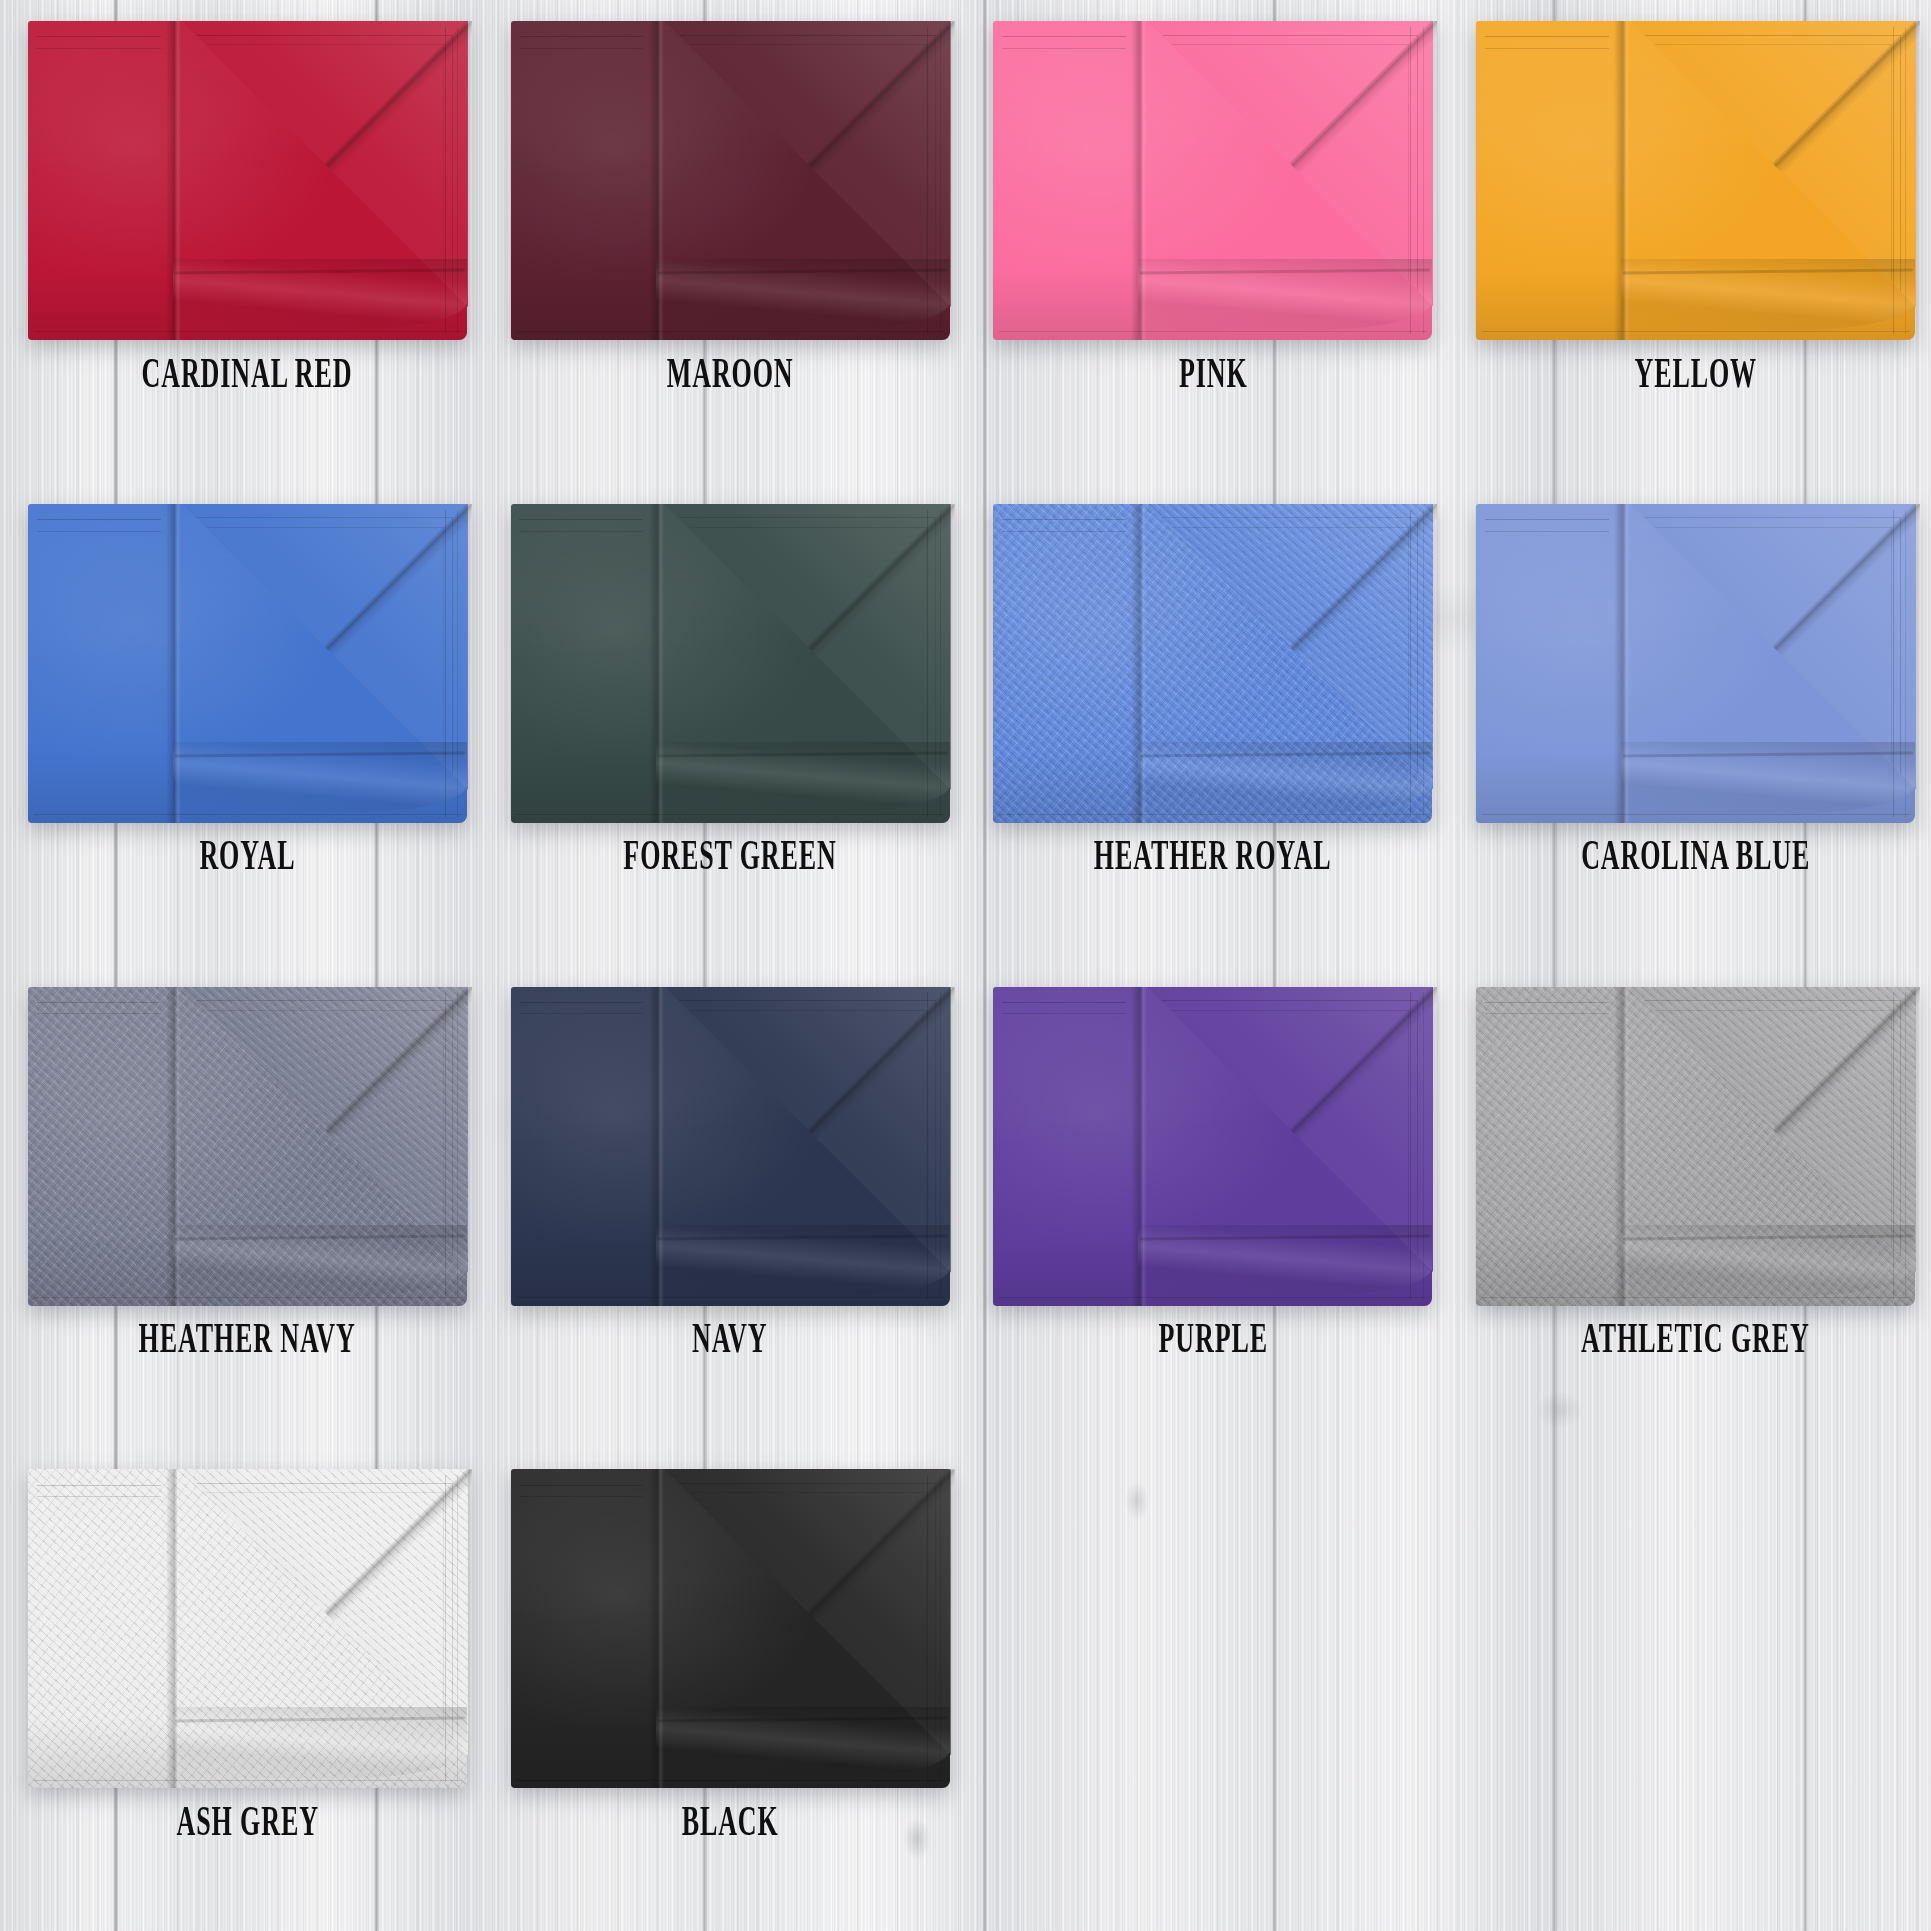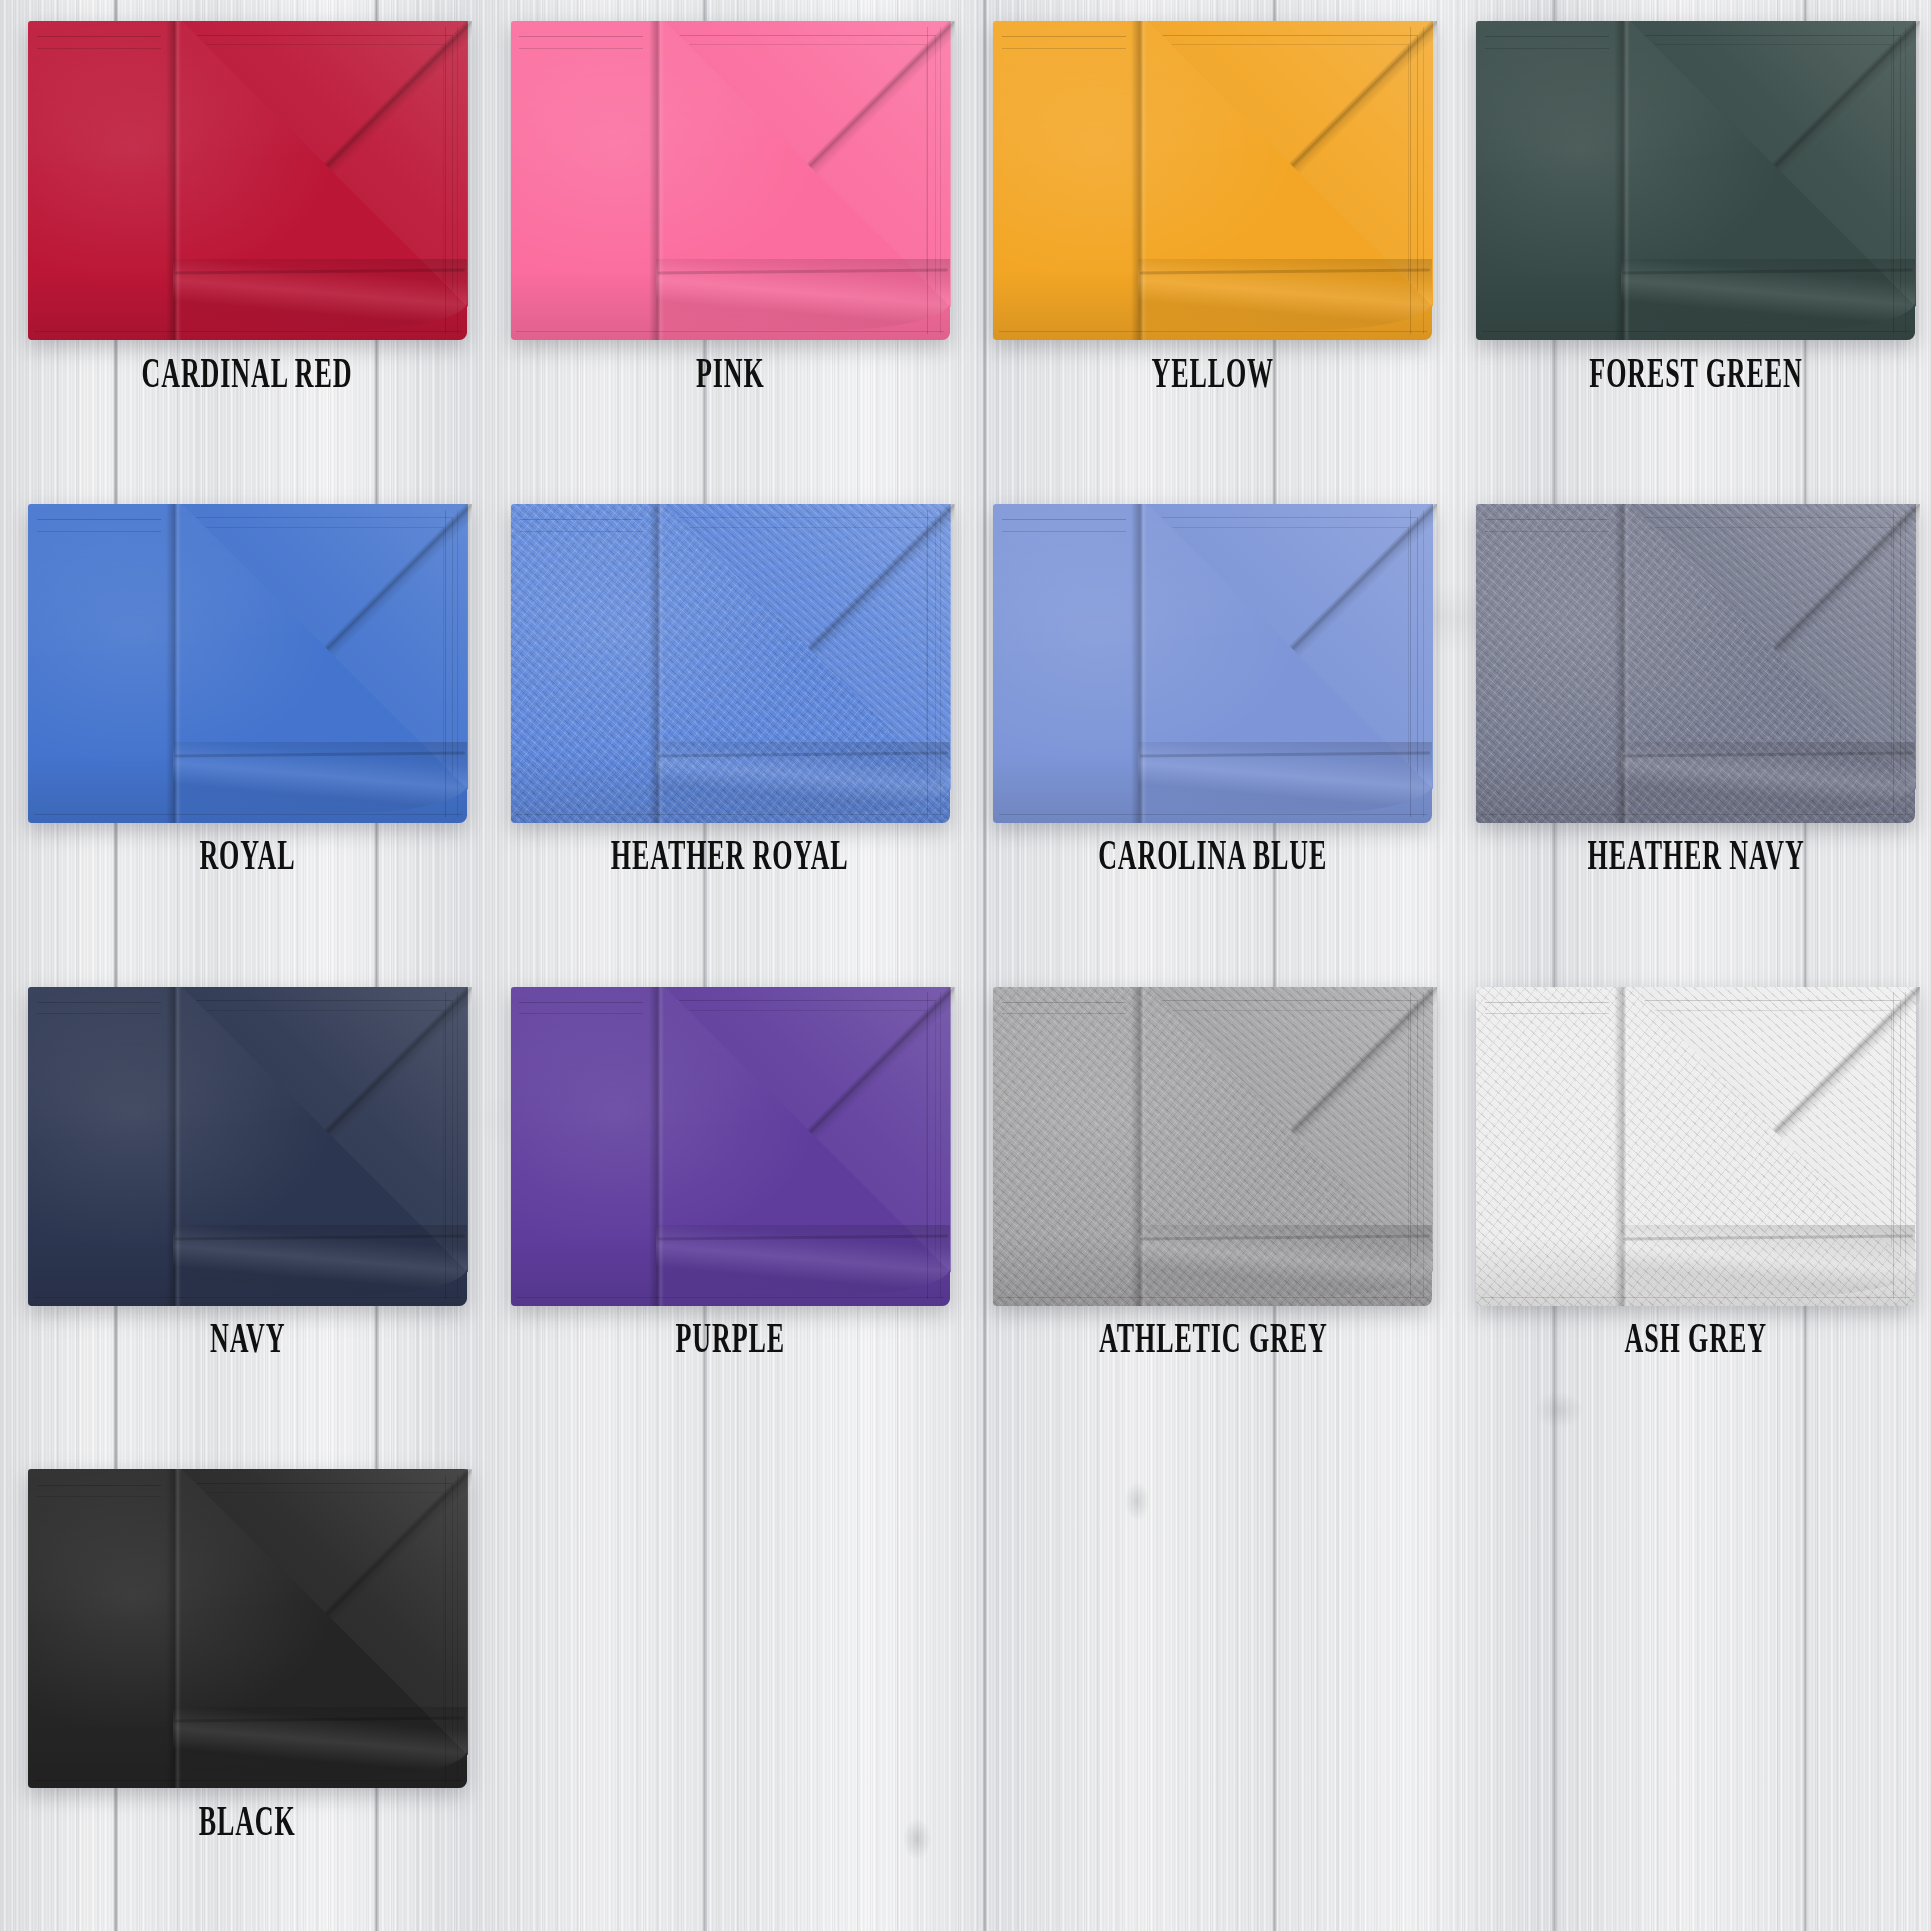--- a/index.html
+++ b/index.html
@@ -375,20 +375,39 @@
           <div class="hem-topleft"></div>
           <div class="roll-hem"></div>
           <div class="roll-edge"></div>
           <div class="edge-right"></div>
           <div class="edge-bottom"></div>
         </div>
         <div class="label">CARDINAL RED</div>
       </div>
       <div class="cell">
         <div class="blanket-wrap">
+          <div class="blanket" style="--c: #5C2130;">
+            <div class="heather-tex"></div>
+            <div class="sheen"></div>
+          </div>
+          <div class="fold-triangle" style="--c: #5C2130;"></div>
+          <div class="fold-diag-shadow"></div>
+          <div class="hem-triangle"></div>
+          <div class="hem-triangle2"></div>
+          <div class="fold-crease"></div>
+          <div class="hem-topleft"></div>
+          <div class="roll-hem"></div>
+          <div class="roll-edge"></div>
+          <div class="edge-right"></div>
+          <div class="edge-bottom"></div>
+        </div>
+        <div class="label">MAROON</div>
+      </div>
+      <div class="cell">
+        <div class="blanket-wrap">
           <div class="blanket" style="--c: #FB6D9E;">
             <div class="heather-tex"></div>
             <div class="sheen"></div>
           </div>
           <div class="fold-triangle" style="--c: #FB6D9E;"></div>
           <div class="fold-diag-shadow"></div>
           <div class="hem-triangle"></div>
           <div class="hem-triangle2"></div>
           <div class="fold-crease"></div>
           <div class="hem-topleft"></div>
@@ -413,58 +432,58 @@
           <div class="hem-topleft"></div>
           <div class="roll-hem"></div>
           <div class="roll-edge"></div>
           <div class="edge-right"></div>
           <div class="edge-bottom"></div>
         </div>
         <div class="label">YELLOW</div>
       </div>
       <div class="cell">
         <div class="blanket-wrap">
+          <div class="blanket" style="--c: #4474CE;">
+            <div class="heather-tex"></div>
+            <div class="sheen"></div>
+          </div>
+          <div class="fold-triangle" style="--c: #4474CE;"></div>
+          <div class="fold-diag-shadow"></div>
+          <div class="hem-triangle"></div>
+          <div class="hem-triangle2"></div>
+          <div class="fold-crease"></div>
+          <div class="hem-topleft"></div>
+          <div class="roll-hem"></div>
+          <div class="roll-edge"></div>
+          <div class="edge-right"></div>
+          <div class="edge-bottom"></div>
+        </div>
+        <div class="label">ROYAL</div>
+      </div>
+      <div class="cell">
+        <div class="blanket-wrap">
           <div class="blanket" style="--c: #374A47;">
             <div class="heather-tex"></div>
             <div class="sheen"></div>
           </div>
           <div class="fold-triangle" style="--c: #374A47;"></div>
           <div class="fold-diag-shadow"></div>
           <div class="hem-triangle"></div>
           <div class="hem-triangle2"></div>
           <div class="fold-crease"></div>
           <div class="hem-topleft"></div>
           <div class="roll-hem"></div>
           <div class="roll-edge"></div>
           <div class="edge-right"></div>
           <div class="edge-bottom"></div>
         </div>
         <div class="label">FOREST GREEN</div>
       </div>
       <div class="cell">
         <div class="blanket-wrap">
-          <div class="blanket" style="--c: #4474CE;">
-            <div class="heather-tex"></div>
-            <div class="sheen"></div>
-          </div>
-          <div class="fold-triangle" style="--c: #4474CE;"></div>
-          <div class="fold-diag-shadow"></div>
-          <div class="hem-triangle"></div>
-          <div class="hem-triangle2"></div>
-          <div class="fold-crease"></div>
-          <div class="hem-topleft"></div>
-          <div class="roll-hem"></div>
-          <div class="roll-edge"></div>
-          <div class="edge-right"></div>
-          <div class="edge-bottom"></div>
-        </div>
-        <div class="label">ROYAL</div>
-      </div>
-      <div class="cell">
-        <div class="blanket-wrap">
           <div class="blanket heather" style="--c: #6189DC;">
             <div class="heather-tex"></div>
             <div class="sheen"></div>
           </div>
           <div class="fold-triangle heather" style="--c: #6189DC;"></div>
           <div class="fold-diag-shadow"></div>
           <div class="hem-triangle"></div>
           <div class="hem-triangle2"></div>
           <div class="fold-crease"></div>
           <div class="hem-topleft"></div>

